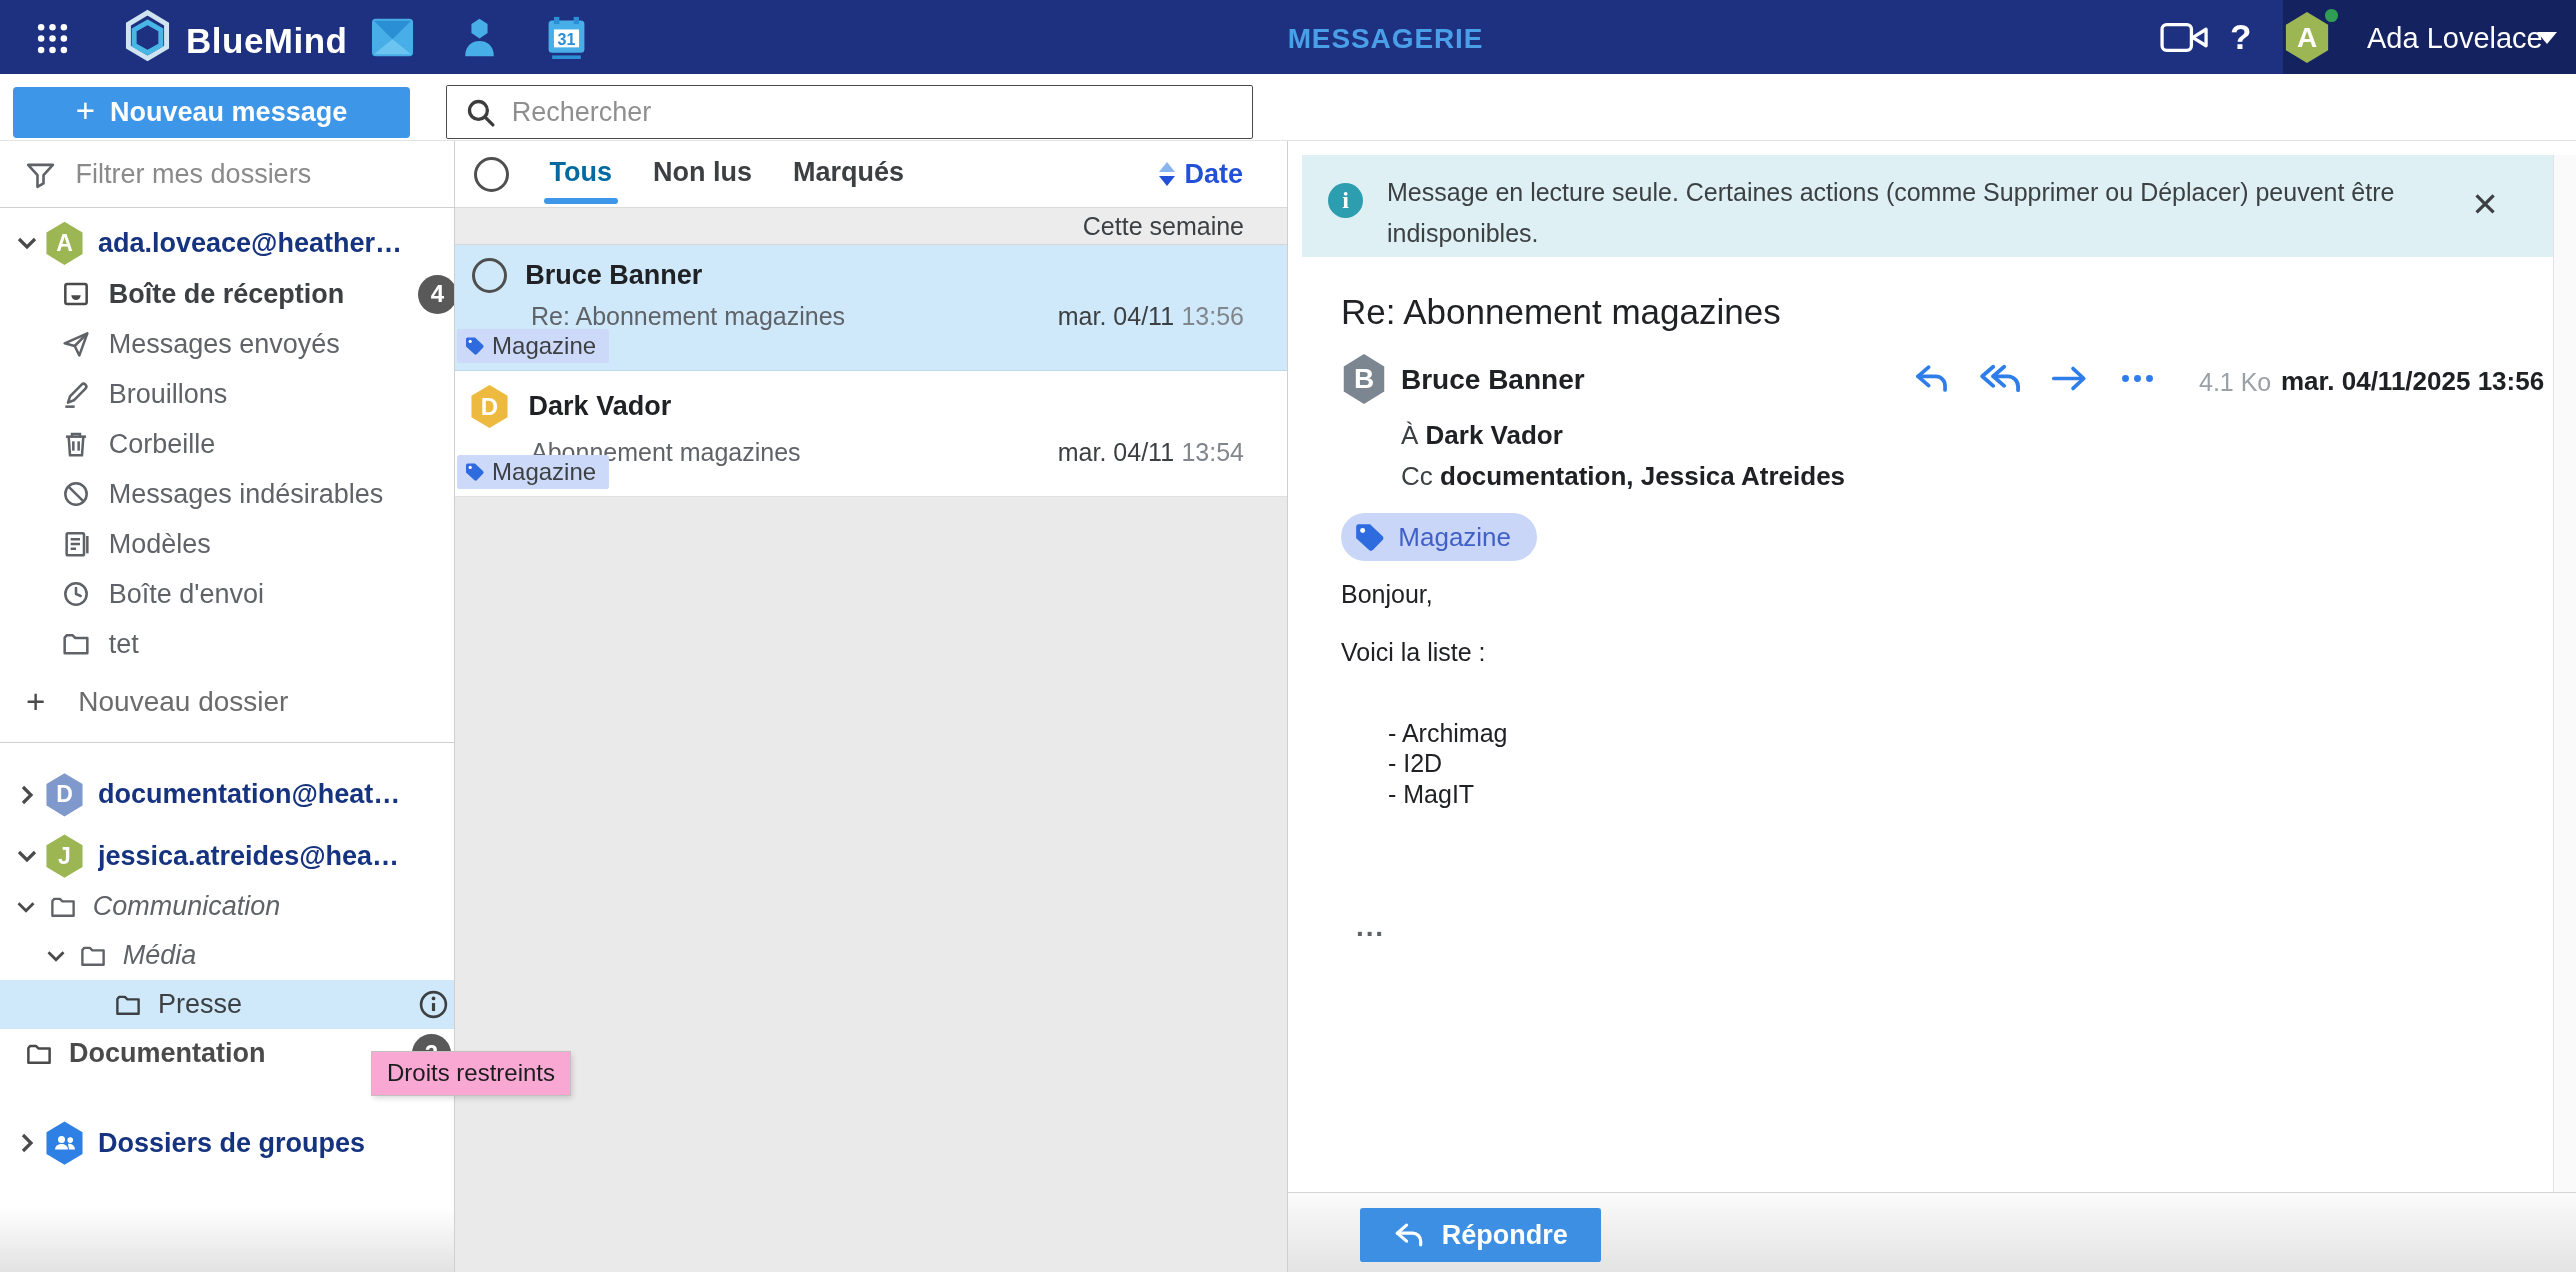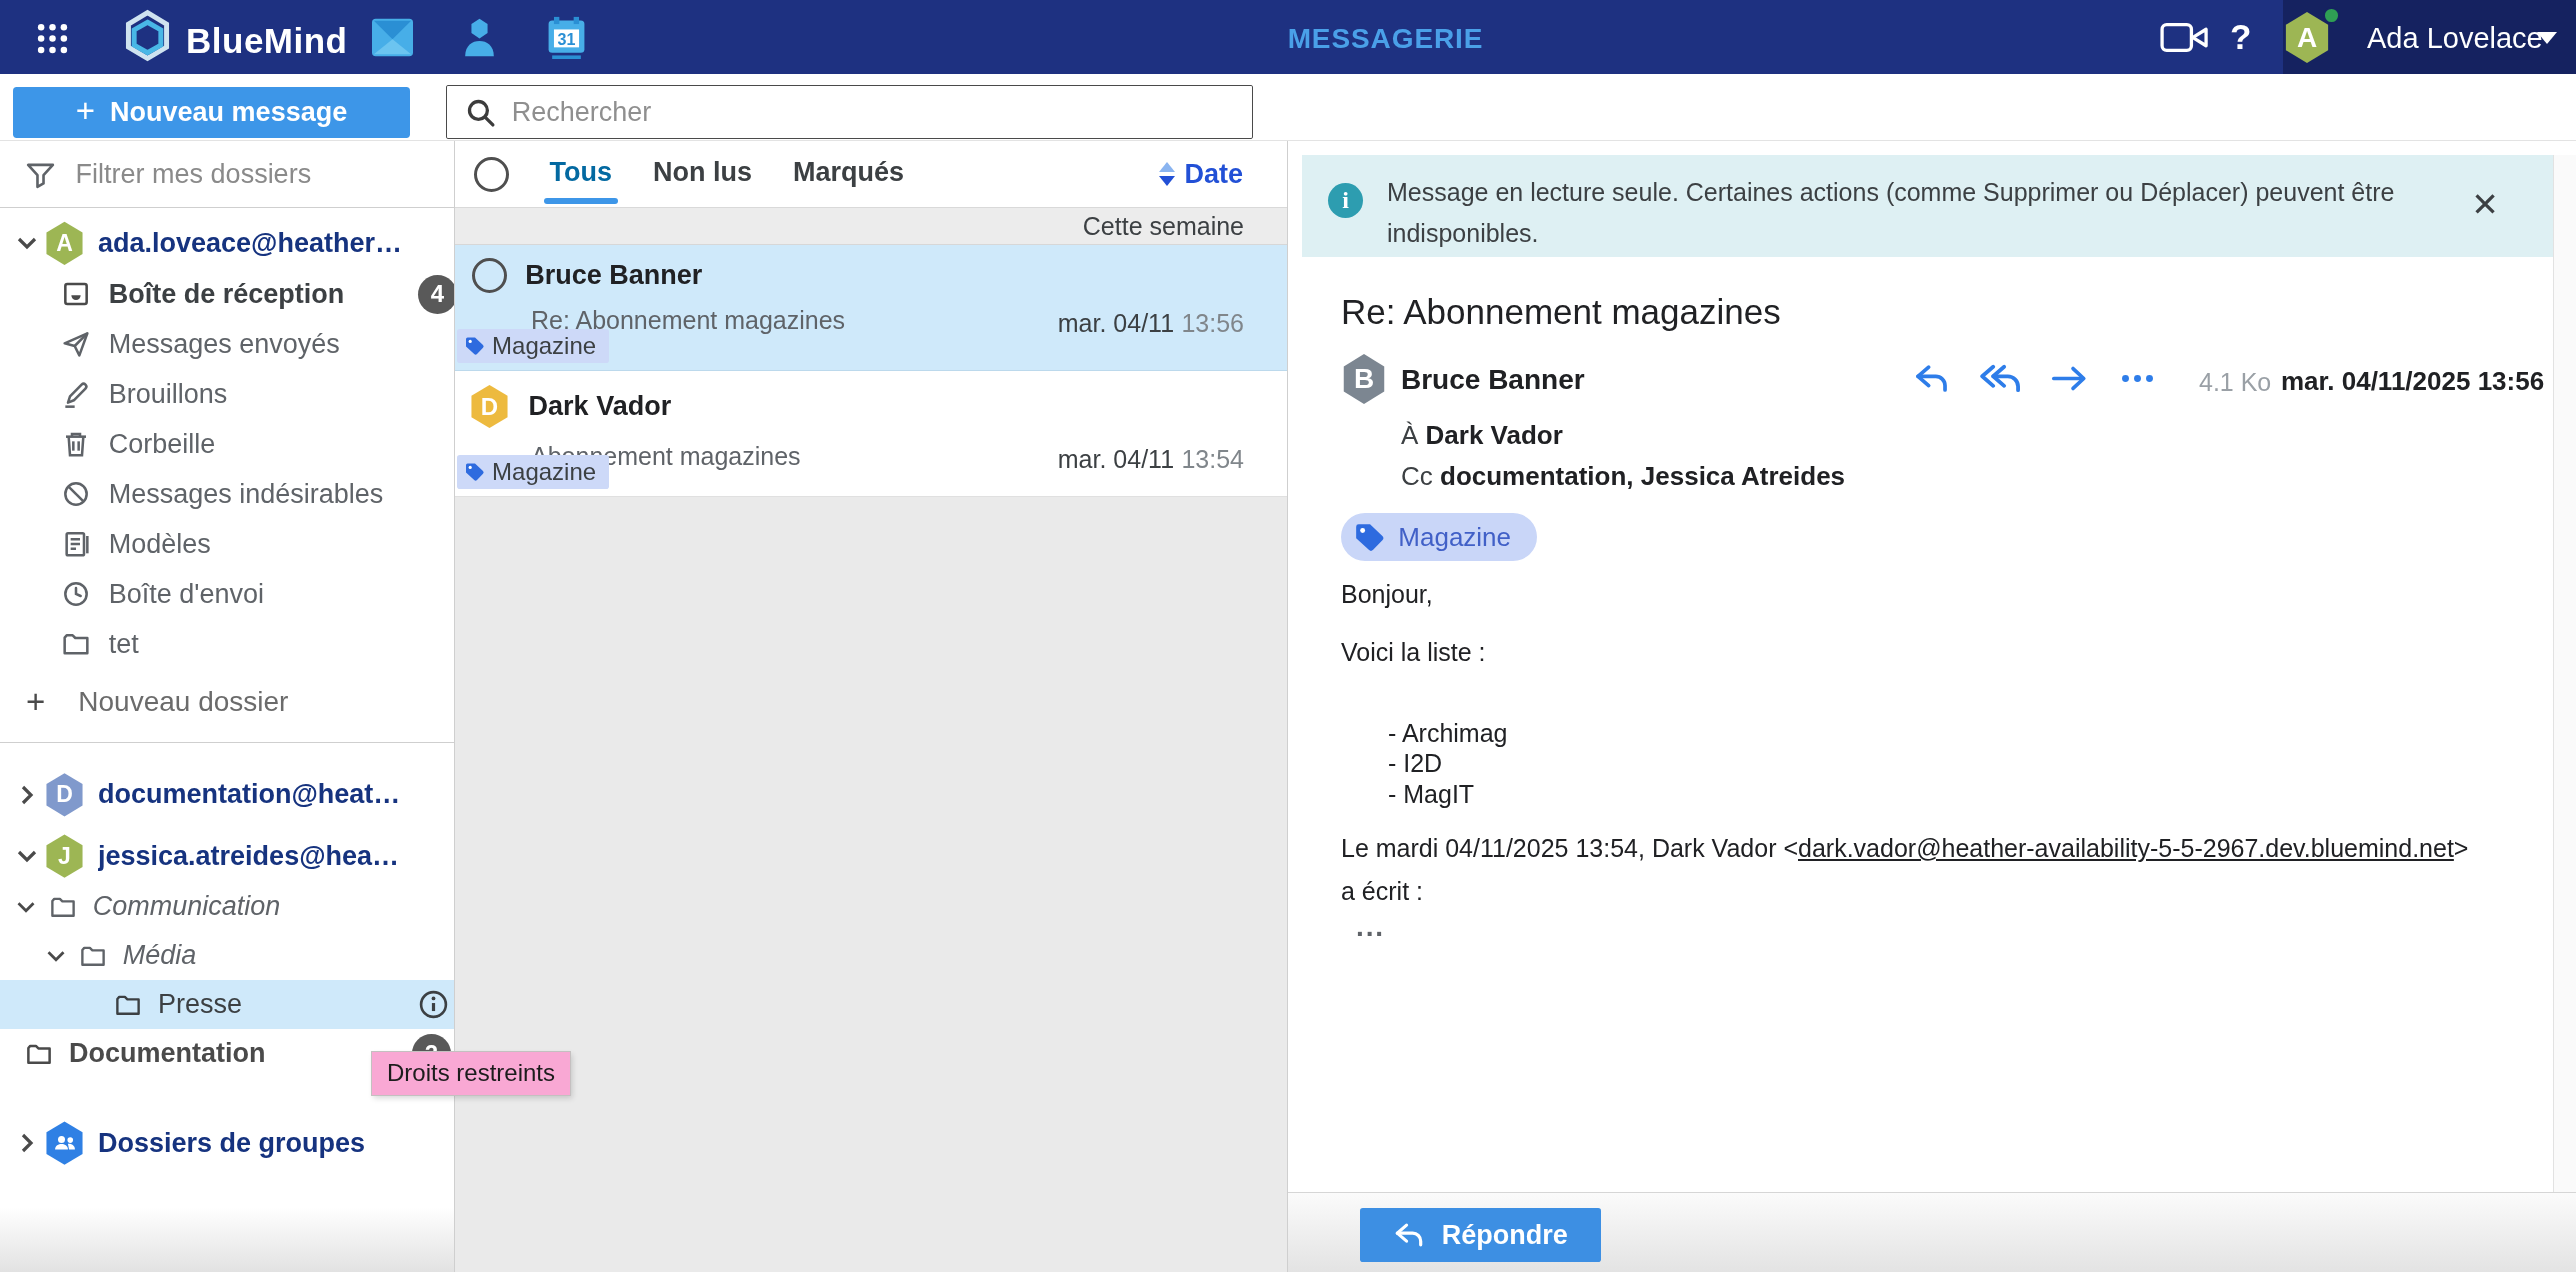--- a/index.html
+++ b/index.html
@@ -86,21 +86,21 @@
   .group-header { height:37px; background:#ececec; border-bottom:0.9px solid #d7d7d7; display:flex;
     align-items:center; justify-content:flex-end; padding-right:43px; color:#3c4043; font-size:25px; }
   .msg-item { background:#fff; border-bottom:1.9px solid #e0e0e0; position:relative; height:126px; padding:13px 0 0 0; }
   .msg-item.selected { background:#cfe9fa; border-bottom:1.9px solid #bcd9ec; }
   .msg-row1 { display:flex; align-items:center; }
   .msg-item .sel-circle { margin-left:16.7px; }
   .msg-avatar { width:41px; height:45px; font-size:24px; margin-left:14px; }
   .msg-sender { margin-left:18.6px; font-size:27px; font-weight:bold; color:#202124; }
   .msg-row2 { display:flex; align-items:center; margin-top:9.3px; padding-left:76px; padding-right:43px; }
   .msg-subject { font-size:25px; color:#5f6368; flex:1; }
-  .msg-date { font-size:25px; color:#3c4043;margin-top:7px; }
+  .msg-date { font-size:25px; color:#3c4043; }
   .msg-date .time { color:#80868b; margin-left:7.4px; }
   .msg-tag { position:absolute; left:1.9px; bottom:7.4px; display:flex; align-items:center; gap:5.6px;
     background:#cdd9f8; border-radius:2.8px; padding:2.8px 13px 2.8px 5.6px; }
   .msg-tag span { font-size:24px; color:#3c4043; }
 
   
   .read-pane { position:absolute; left:1288px; top:141px; width:1265px; height:1051px; background:#fff; }
   .gutter { position:absolute; left:2553px; top:155px; width:23px; height:1037px; background:#fafafa;
     border-left:0.9px solid #e2e2e2; }
   .banner { position:absolute; left:14px; top:14px; width:1251px; height:102px; background:#def0f3;
@@ -546,24 +546,20 @@
     </svg>
     <span>Magazine</span>
   </span>
 
   <div class="body-text" style="top:439px;">Bonjour,</div>
   <div class="body-text" style="top:497px;">Voici la liste :</div>
   <div class="body-list" style="top:577px;">- Archimag</div>
   <div class="body-list" style="top:607px;">- I2D</div>
   <div class="body-list" style="top:638px;">- MagIT</div>
 
-  <div class="quote">
-    <span>Le mardi 04/11/2025 13:54, Dark Vador &lt;</span><a href="#">dark.vador@heather-availability-5-5-2967.dev.bluemind.net</a><span>&gt;</span><br>
-    <span>a écrit :</span>
-  </div>
 
   <div class="ellipsis-toggle">...</div>
 </div>
 
 <div class="gutter"></div>
 
 <div class="read-footer">
   <button class="footer-btn btn-reply">
     <svg width="32" height="28" viewBox="0 0 26 22" fill="none" stroke="#fff" stroke-width="2.6" stroke-linecap="round" stroke-linejoin="round">
       <path d="M11 3 L3.5 9.5 L11 16"></path>

